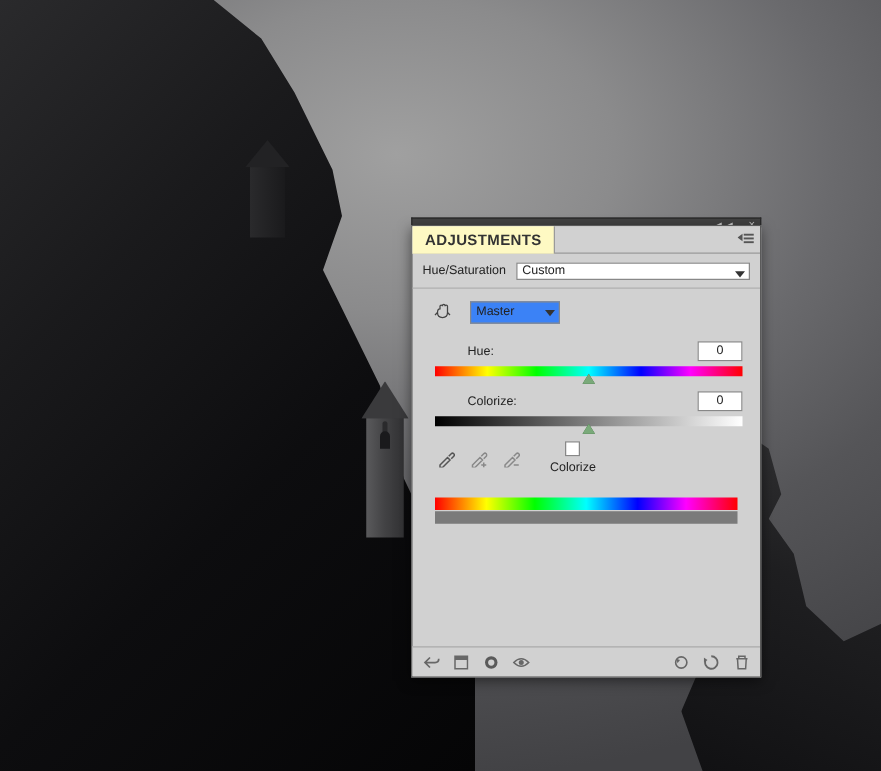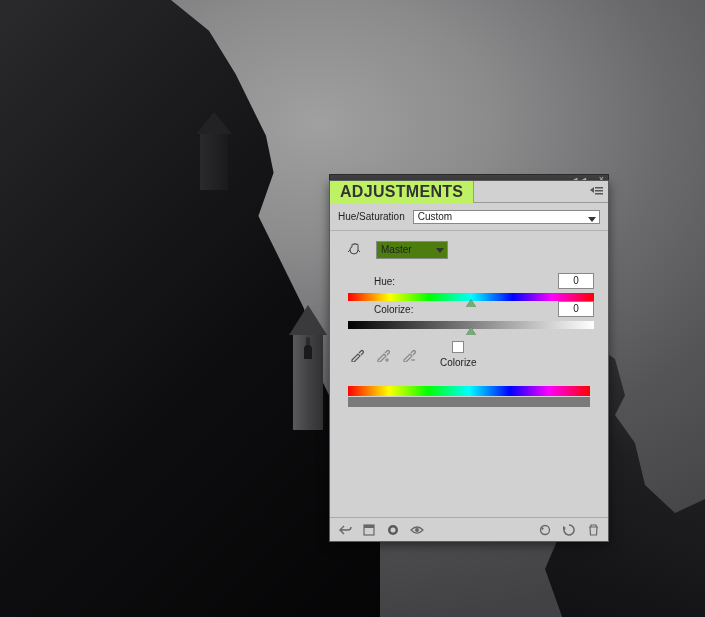--- a/index.html
+++ b/index.html
@@ -63,22 +63,22 @@
     .panel-titlebar-dark {
       position: absolute; left: 329px; top: 174px; width: 280px; height: 8px;
       background: #424242; border: 1px solid #2a2a2a; border-bottom: none;
     }
     .panel-titlebar-dark .collapse { position:absolute; right:20px; top:0; color:#ccc; font-size:9px;}
     .panel-titlebar-dark .close { position:absolute; right:4px; top:-1px; color:#ccc; font-size:9px;}
     
     .tab-row { height: 22px; background: #d1d1d1; border-bottom: 1px solid #9a9a9a; position: relative;}
     .tab {
       display: inline-block; height: 22px; line-height: 22px; padding: 0 10px;
-      background: #bef264; border-right: 1px solid #9a9a9a;
-      font-size: 16px; font-weight: bold; color: #333; letter-spacing: 0.3px;
+      background: #fef9c3; border-right: 1px solid #9a9a9a;
+      font-size: 12px; font-weight: bold; color: #333; letter-spacing: 0.3px;
     }
     .flyout { position: absolute; right: 4px; top: 4px; width: 14px; height: 12px;}
     .flyout svg { display:block; }
     
     .header-row {
       height: 28px; display: flex; align-items: center; padding: 0 8px;
       border-bottom: 1px solid #b0b0b0; gap: 8px;
     }
     .header-row .title { font-weight: normal; font-size: 10px;}
     .preset-select {
@@ -89,30 +89,30 @@
       content: ''; position: absolute; right: 3px; top: 6px;
       border-left: 4px solid transparent; border-right: 4px solid transparent;
       border-top: 5px solid #333;
     }
     
     .body { padding: 10px 14px 6px 14px; }
     
     .channel-row { display: flex; align-items: center; gap: 12px; margin-bottom: 14px; margin-left: 2px;}
     .hand-icon { width: 18px; height: 18px; display:flex; align-items:center; justify-content:center;}
     .channel-select {
-      width: 72px; height: 18px; background: #4d7c0f; border: 1px solid #888;
+      width: 72px; height: 18px; background: #3b82f6; border: 1px solid #888;
       font-size: 10px; padding: 0 4px; position: relative; line-height:16px;
     }
     .channel-select::after {
       content: ''; position: absolute; right: 3px; top: 6px;
       border-left: 4px solid transparent; border-right: 4px solid transparent;
       border-top: 5px solid #333;
     }
     
-    .slider-group { }
+    .slider-group { margin-bottom: 12px; }
     .slider-label-row { display: flex; justify-content: space-between; align-items: center; margin-bottom: 4px; padding-left: 30px;}
     .slider-label { font-size: 10px; }
     .slider-value {
       width: 36px; height: 16px; background: #fff; border: 1px solid #888;
       font-size: 10px; text-align: center; line-height: 14px;
     }
     .slider-track {
       height: 10px; margin: 2px 0 0 4px; position: relative;
     }
     .hue-track {

